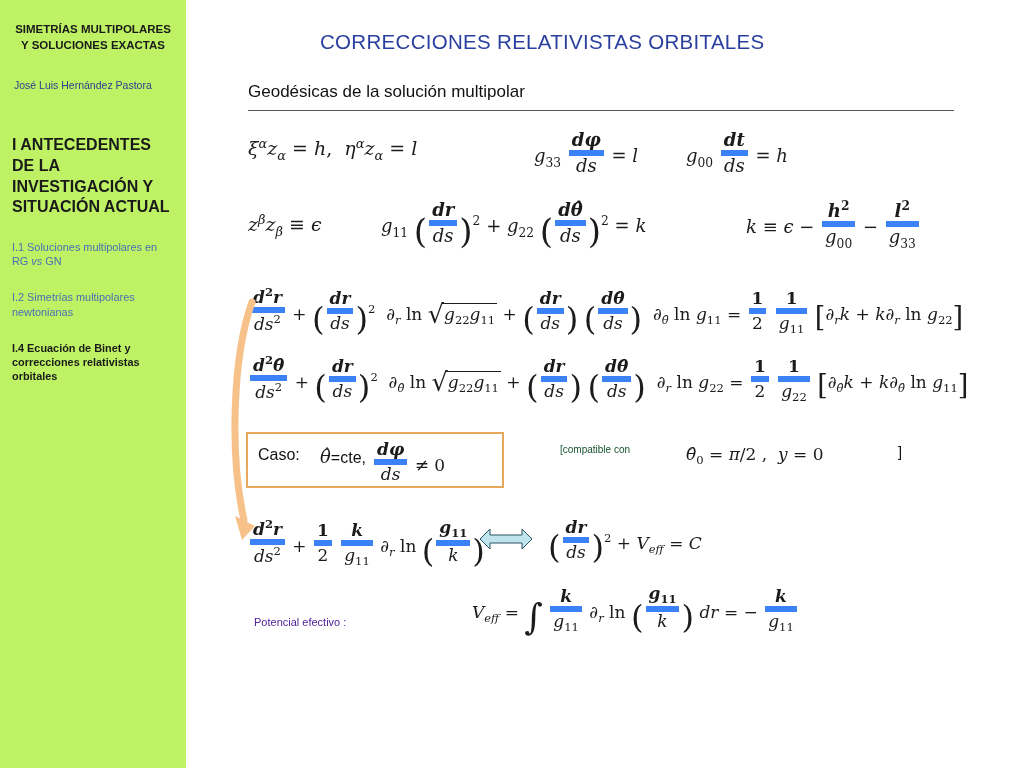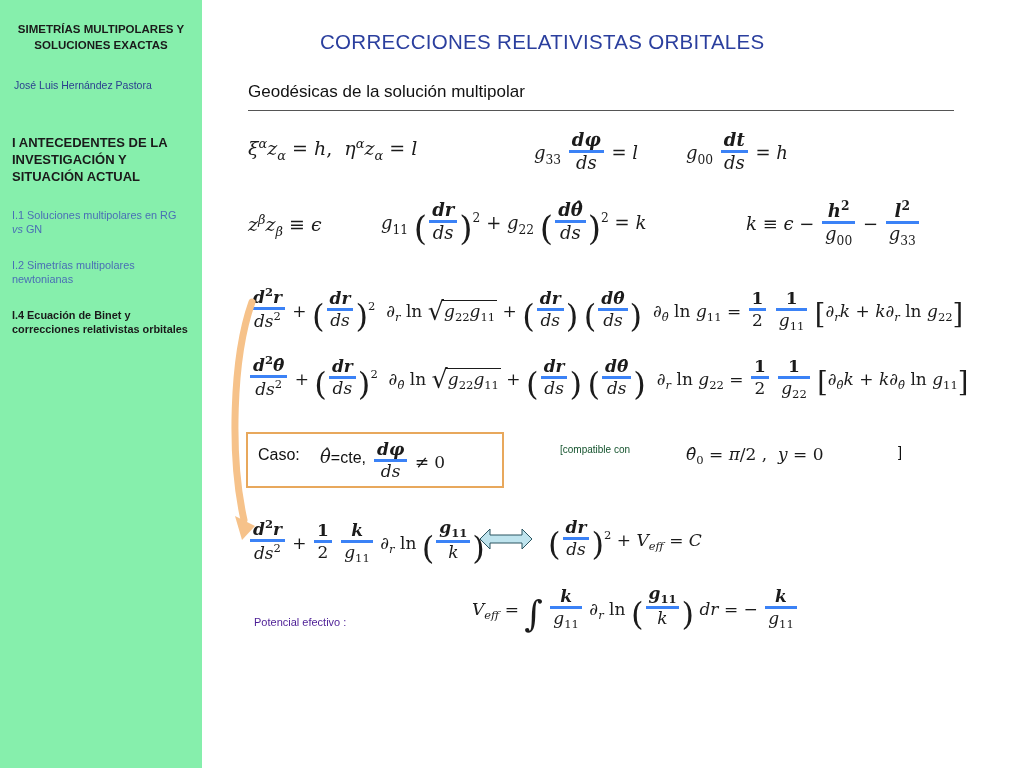--- a/index.html
+++ b/index.html
@@ -13,42 +13,42 @@
     font-family: "Liberation Sans", sans-serif;
     overflow: hidden;
     position: relative;
   }
 
   
   #sidebar {
     position: absolute;
     left: 0;
     top: 0;
-    width: 202px;
+    width: 186px;
     height: 768px;
-    background: #86efac;
+    background: #bef264;
     box-sizing: border-box;
     padding: 18px 10px 10px 10px;
   }
   .side-title {
     color: #1a1a1a;
     font-weight: bold;
     font-size: 11.5px;
     line-height: 1.35;
     text-align: center;
     margin: 4px 2px 0 2px;
   }
   .side-author {
     color: #2b3f8f;
     font-size: 10.5px;
     margin-top: 26px;
     margin-left: 4px;
   }
   .side-entry {
-    font-size: 13px;
+    font-size: 16px;
     line-height: 1.3;
     margin-left: 2px;
     margin-right: 2px;
   }
   .side-entry.top-sec {
     margin-top: 44px;
     color: #1a1a1a;
     font-weight: bold;
   }
   .side-entry.sub {
@@ -109,21 +109,21 @@
   }
   .mi { font-style: italic; }
   .frac {
     display: inline-block;
     vertical-align: -0.55em;
     text-align: center;
     line-height: 1.12;
     margin: 0 2px;
   }
   .frac .num { display: block; padding: 0 3px; font-weight: bold; }
-  .frac .den { display: block; border-top: 3px solid #3b82f6; padding: 0 3px; }
+  .frac .den { display: block; border-top: 6px solid #3b82f6; padding: 0 3px; }
   .sup { font-size: 0.68em; vertical-align: super; }
   .sub { font-size: 0.68em; vertical-align: sub; }
   .pbig {
     display: inline-block;
     font-size: 1.9em;
     vertical-align: -0.30em;
     font-family: "DejaVu Serif", serif;
   }
   .sqrt-wrap {
     display: inline-block;

